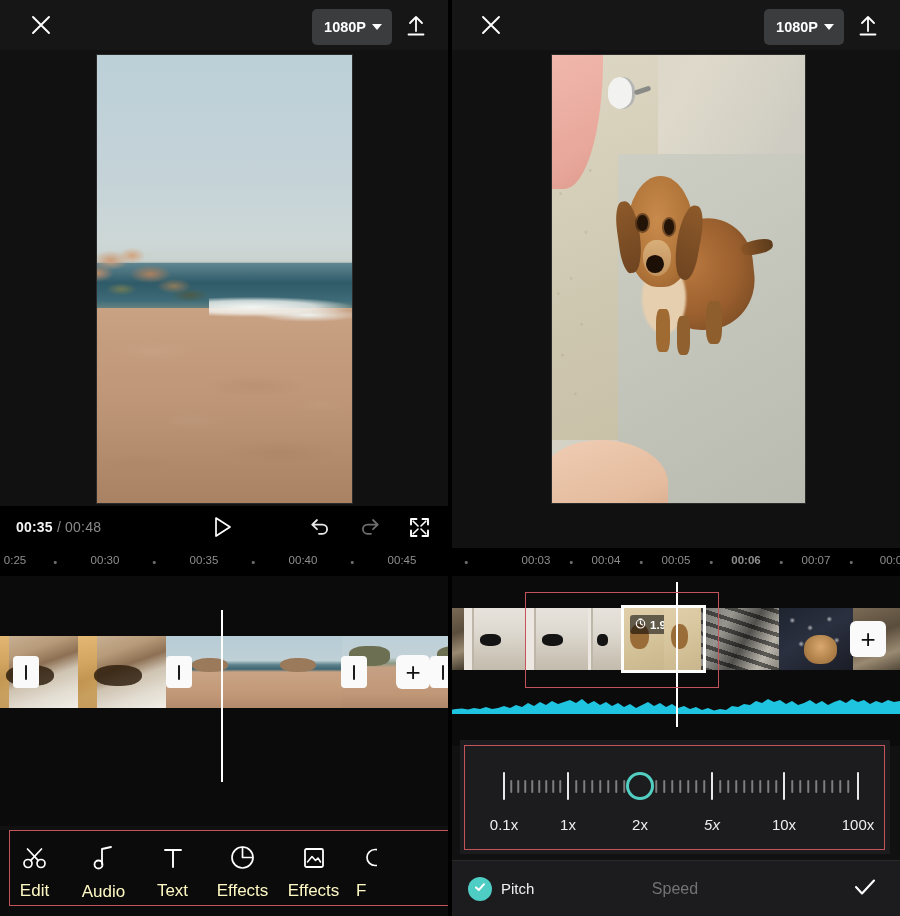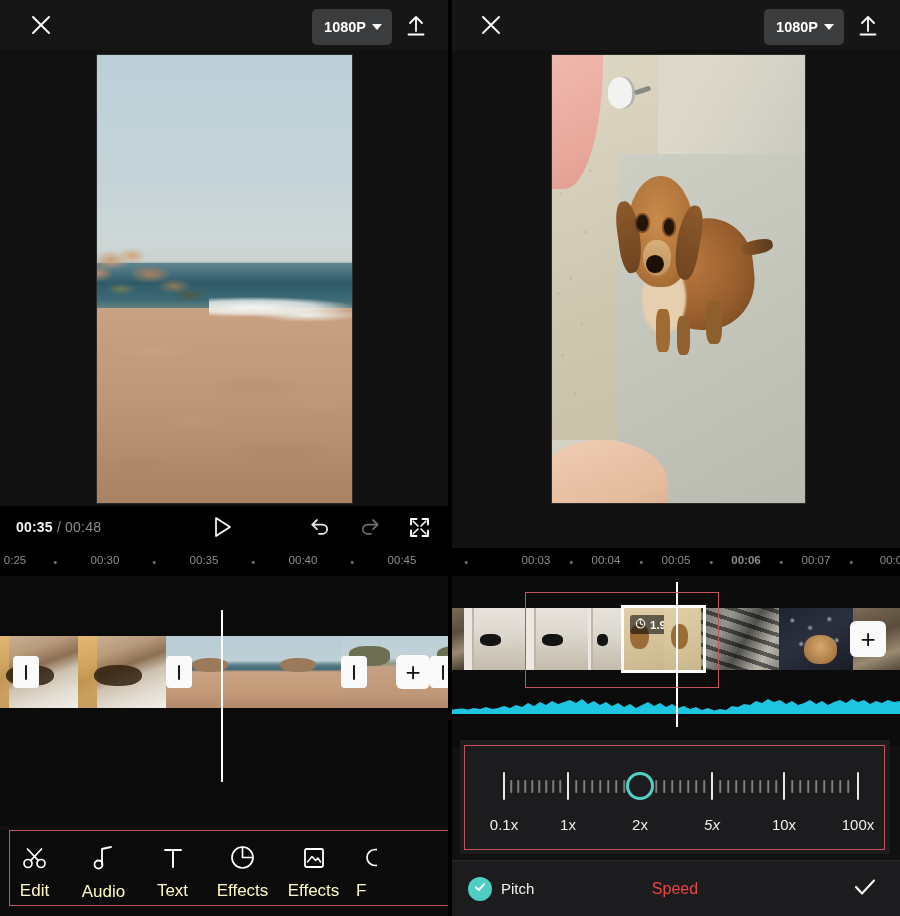--- a/index.html
+++ b/index.html
@@ -154,21 +154,21 @@
   
   .toolbar { position:absolute; left:0; right:0; bottom:0; background:#0b0b0c; display:flex; align-items:center; }
   .tool { flex:0 0 auto; display:flex; flex-direction:column; align-items:center; justify-content:center; gap:7px; cursor:pointer; }
   .tool .lbl { font-size:17px; color:#fef9c3; }
 
   
   .confirmbar { position:absolute; left:0; right:0; bottom:0; height:56px; background:#1c1c1e; border-top:1px solid #2a2a2c; display:flex; align-items:center; }
   .pitch-wrap { position:absolute; left:18px; display:flex; align-items:center; gap:9px; cursor:pointer; }
   .pitch-toggle { width:24px; height:24px; border-radius:50%; background:#4ecdc4; display:flex; align-items:center; justify-content:center; }
   .pitch-lbl { font-size:15px; color:#efefef; }
-  .panel-title { position:absolute; left:0; right:0; text-align:center; font-size:16px; color:#ef4444; }
+  .panel-title { position:absolute; left:0; right:0; text-align:center; font-size:16px; color:#737373; }
   .confirm-btn { position:absolute; right:18px; width:34px; height:34px; display:flex; align-items:center; justify-content:center; cursor:pointer; }
 
   .annot { position:absolute; border:1px solid #c4545c; pointer-events:none; z-index:55; }
 </style>
 </head>
 <body>
 
 <div class="app">
 
   <div class="panel left">

